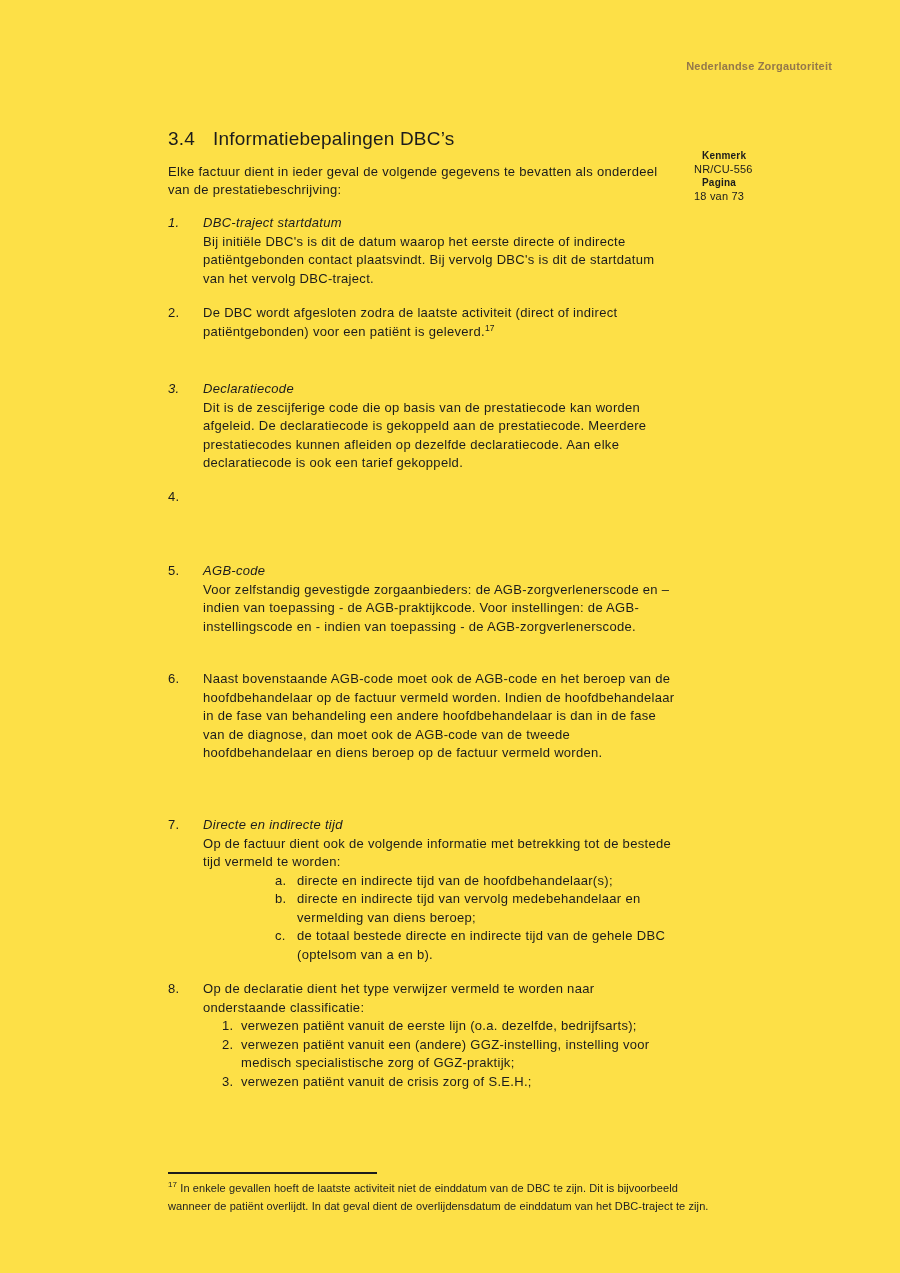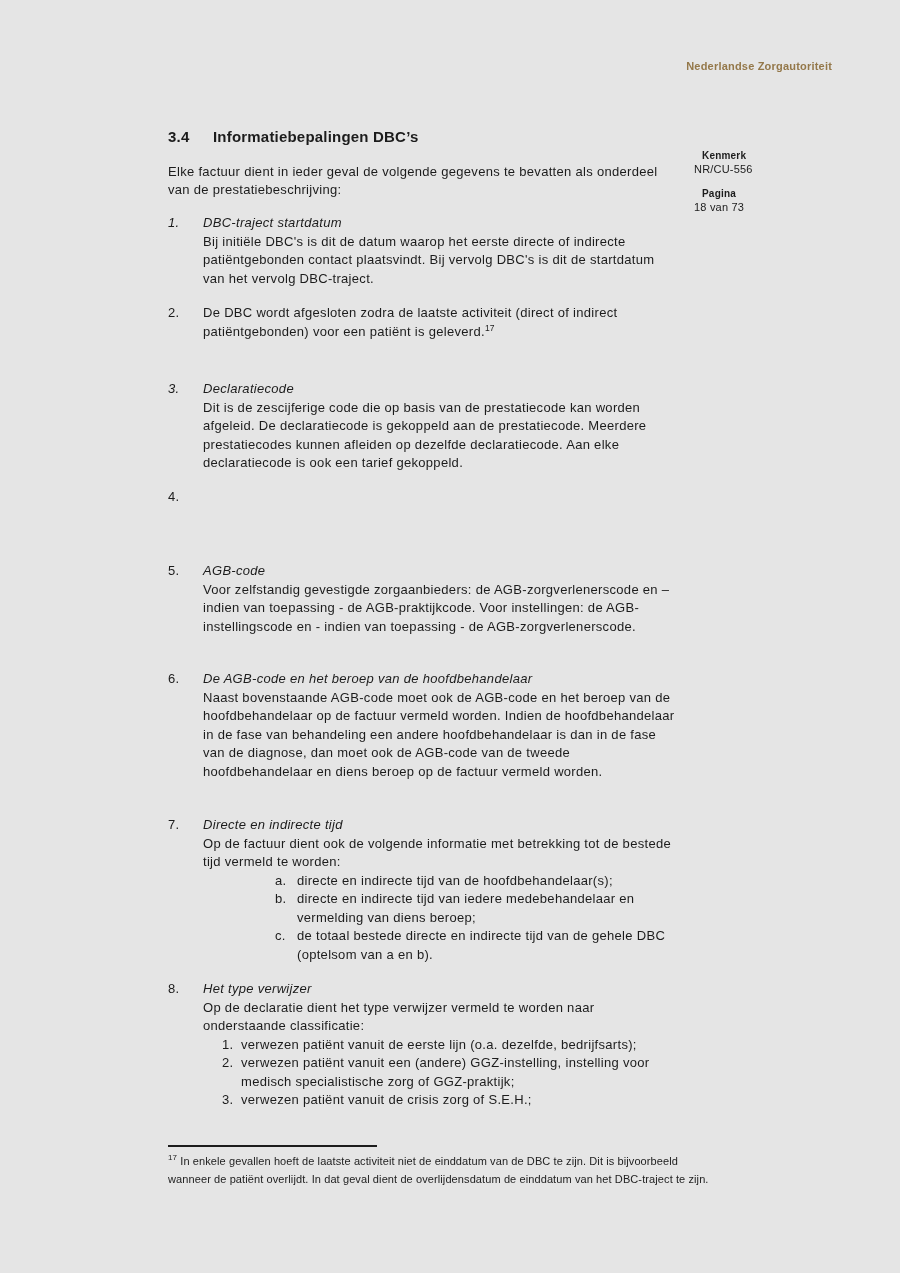--- a/index.html
+++ b/index.html
@@ -1,21 +1,21 @@
 <!DOCTYPE html>
 <html><head>
 <meta charset="utf-8">
 <style>
   * { margin: 0; padding: 0; box-sizing: border-box; }
   html, body { background: #ffffff; }
   .page {
     position: relative;
     width: 900px;
     height: 1273px;
-    background: #e5e5e5;
+    background: #fde047;
     font-family: "Liberation Sans", sans-serif;
     color: #1c1c1c;
     overflow: hidden;
   }
   
   .brand {
     position: absolute;
     top: 60px;
     right: 68px;
     font-size: 11px;
@@ -35,31 +35,31 @@
     font-weight: bold;
     color: #1c1c1c;
     letter-spacing: 0.2px;
     padding-left: 8px;
   }
   .meta-value {
     font-size: 11px;
     margin-top: 2px;
     letter-spacing: 0.2px;
   }
-  .meta-gap { margin-top: 13px; }
+  .meta-gap { margin-top: 2px; }
 
   
   .section-title {
     position: absolute;
     left: 168px;
     top: 128px;
     width: 512px;
     display: flex;
-    font-size: 15px;
-    font-weight: bold;
+    font-size: 19px;
+    font-weight: normal;
     letter-spacing: 0.2px;
   }
   .sec-num { width: 45px; flex-shrink: 0; }
 
   
   .intro {
     position: absolute;
     left: 168px;
     top: 163px;
     width: 502px;
@@ -93,21 +93,21 @@
   .sub-letters { padding-left: 72px; }
   .sub-letters .sub-marker { width: 22px; flex-shrink: 0; }
   .sub-numbers { padding-left: 19px; }
   .sub-numbers .sub-marker { width: 19px; flex-shrink: 0; }
   .sub-text { flex: 1; min-width: 0; }
 
   
   .footnote-area {
     position: absolute;
     left: 168px;
-    top: 1145px;
+    top: 1172px;
     width: 548px;
   }
   .footnote-rule {
     width: 209px;
     height: 0;
     border-top: 2px solid #1c1c1c;
   }
   .footnote {
     margin-top: 5px;
     font-size: 11px;
@@ -171,49 +171,47 @@
       <div class="item" style="top: 562px;">
         <div class="item-num">5.</div>
         <div class="item-content">
           <div class="item-heading">AGB-code</div>
           <div class="item-body"><span>Voor zelfstandig gevestigde zorgaanbieders: de AGB-zorgverlenerscode en – indien van toepassing - de AGB-praktijkcode. Voor instellingen: de AGB-instellingscode en - indien van toepassing - de AGB-zorgverlenerscode.</span></div>
         </div>
       </div>
       <div class="item" style="top: 670px;">
         <div class="item-num">6.</div>
         <div class="item-content">
-          <div class="item-heading">De AGB-code en het beroep van de hoofdbehandelaar</div>
           <div class="item-body"><span>Naast bovenstaande AGB-code moet ook de AGB-code en het beroep van de hoofdbehandelaar op de factuur vermeld worden. Indien de hoofdbehandelaar in de fase van behandeling een andere hoofdbehandelaar is dan in de fase van de diagnose, dan moet ook de AGB-code van de tweede hoofdbehandelaar en diens beroep op de factuur vermeld worden.</span></div>
         </div>
       </div>
       <div class="item" style="top: 816px;">
         <div class="item-num">7.</div>
         <div class="item-content">
           <div class="item-heading">Directe en indirecte tijd</div>
           <div class="item-body"><span>Op de factuur dient ook de volgende informatie met betrekking tot de bestede tijd vermeld te worden:</span></div>
           <div class="sublist sub-letters">
             <div class="sub-item">
               <div class="sub-marker">a.</div>
               <div class="sub-text">directe en indirecte tijd van de hoofdbehandelaar(s);</div>
             </div>
             <div class="sub-item">
               <div class="sub-marker">b.</div>
-              <div class="sub-text">directe en indirecte tijd van iedere medebehandelaar en vermelding van diens beroep;</div>
+              <div class="sub-text">directe en indirecte tijd van vervolg medebehandelaar en vermelding van diens beroep;</div>
             </div>
             <div class="sub-item">
               <div class="sub-marker">c.</div>
               <div class="sub-text">de totaal bestede directe en indirecte tijd van de gehele DBC (optelsom van a en b).</div>
             </div>
           </div>
         </div>
       </div>
       <div class="item" style="top: 980px;">
         <div class="item-num">8.</div>
         <div class="item-content">
-          <div class="item-heading">Het type verwijzer</div>
           <div class="item-body"><span>Op de declaratie dient het type verwijzer vermeld te worden naar onderstaande classificatie:</span></div>
           <div class="sublist sub-numbers">
             <div class="sub-item">
               <div class="sub-marker">1.</div>
               <div class="sub-text">verwezen patiënt vanuit de eerste lijn (o.a. dezelfde, bedrijfsarts);</div>
             </div>
             <div class="sub-item">
               <div class="sub-marker">2.</div>
               <div class="sub-text">verwezen patiënt vanuit een (andere) GGZ-instelling, instelling voor medisch specialistische zorg of GGZ-praktijk;</div>
             </div>

